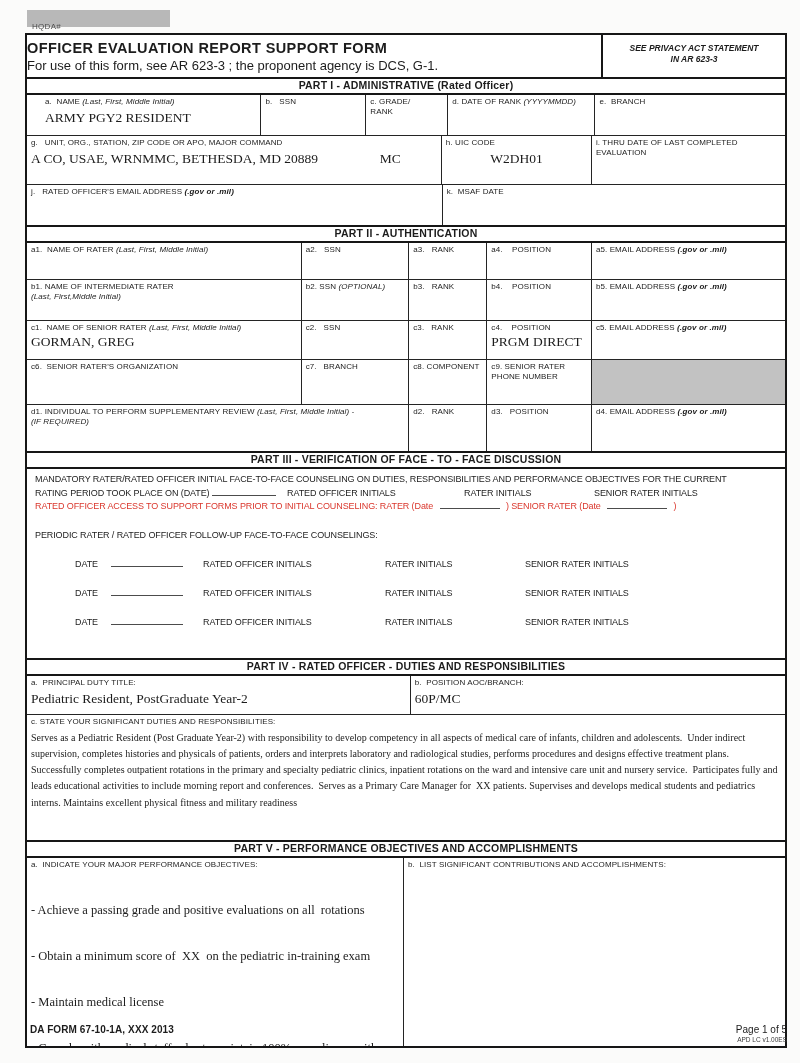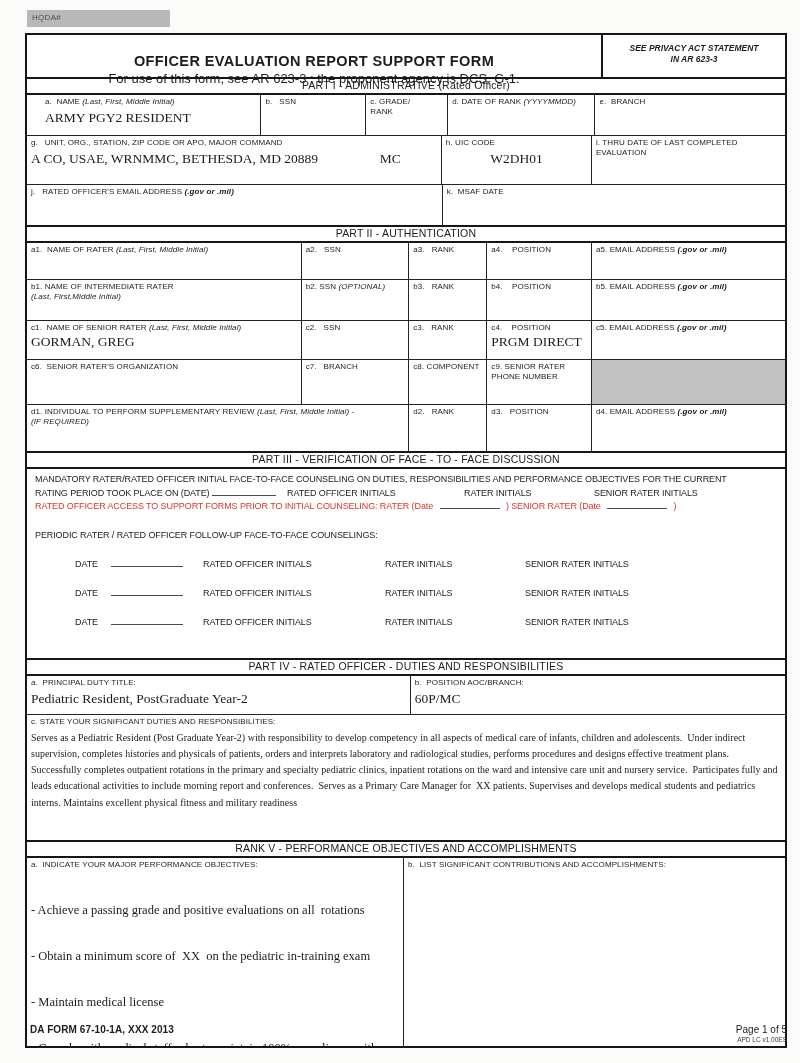--- a/index.html
+++ b/index.html
@@ -9,42 +9,42 @@
     font-family:"Liberation Sans", sans-serif;
     color:#1c1c1c;
     position:relative;
     overflow:hidden;
   }
   .hqda {
     position:absolute; left:27px; top:10px;
     width:143px; height:17px;
     background:#b8b8b8;
     font-size:8px; color:#4f4f4f;
-    padding:3px 0 0 5px; box-sizing:border-box;
+    padding:12px 0 0 5px; box-sizing:border-box;
     letter-spacing:.3px;
   }
   .form {
     position:absolute; left:25px; top:33px; width:762px;
     border:2px solid #161616; box-sizing:border-box;
     background:#ffffff;
   }
   
   .titlebar { display:flex; height:42px; }
-  .title-main { flex:1; text-align:center; padding-top:18px; }
+  .title-main { flex:1; text-align:left; padding-top:5px; }
   .title { font-size:14.5px; font-weight:bold; letter-spacing:.4px; }
   .subtitle { font-size:13px; margin-top:2px; }
   .privacy {
     width:184px; border-left:2px solid #161616;
     text-align:center; font-weight:bold; font-style:italic;
     font-size:8.5px; padding-top:8px; box-sizing:border-box; line-height:10.5px;
   }
   
   .partbar {
     border-top:2px solid #161616; border-bottom:2px solid #161616;
-    text-align:center; font-weight:normal; font-size:10.5px;
+    text-align:center; font-weight:bold; font-size:10.5px;
     height:14px; line-height:13px; letter-spacing:.2px;
   }
   
   .row { display:grid; }
   .row.bt { border-top:1.5px solid #242424; }
   .cell { border-left:1.5px solid #242424; padding:2px 4px; box-sizing:border-box; position:relative; overflow:hidden; }
   .cell:first-child { border-left:none; }
   .cell.gray { background:#c2c2c2; }
   .lbl { font-size:8px; line-height:9.5px; white-space:pre-wrap; letter-spacing:.1px; }
   .paren { font-style:italic; }
@@ -299,21 +299,21 @@
       <div class="lbl">b.  POSITION AOC/BRANCH:</div>
       <div class="val">60P/MC</div>
     </div>
   </div>
 
   <div class="p4c">
     <div class="lbl">c. STATE YOUR SIGNIFICANT DUTIES AND RESPONSIBILITIES:</div>
     <div class="val">Serves as a Pediatric Resident (Post Graduate Year-2) with responsibility to develop competency in all aspects of medical care of infants, children and adolescents.  Under indirect supervision, completes histories and physicals of patients, orders and interprets laboratory and radiological studies, performs procedures and designs effective treatment plans. Successfully completes outpatient rotations in the primary and specialty pediatric clinics, inpatient rotations on the ward and intensive care unit and nursery service.  Participates fully and leads educational activities to include morning report and conferences.  Serves as a Primary Care Manager for  XX patients. Supervises and develops medical students and pediatrics interns. Maintains excellent physical fitness and military readiness</div>
   </div>
 
-  <div class="partbar">RANK V - PERFORMANCE OBJECTIVES AND ACCOMPLISHMENTS</div>
+  <div class="partbar">PART V - PERFORMANCE OBJECTIVES AND ACCOMPLISHMENTS</div>
 
   <div class="row cols-p5 p5row">
     <div class="cell">
       <div class="lbl">a.  INDICATE YOUR MAJOR PERFORMANCE OBJECTIVES:</div>
       <div class="objectives">
         <div>- Achieve a passing grade and positive evaluations on all  rotations</div>
         <div>- Obtain a minimum score of  XX  on the pediatric in-training exam</div>
         <div>- Maintain medical license</div>
         <div>- Comply with medical staff rules to maintain 100% compliance with ADM completion by 72 hours of patient encounter</div>
         

